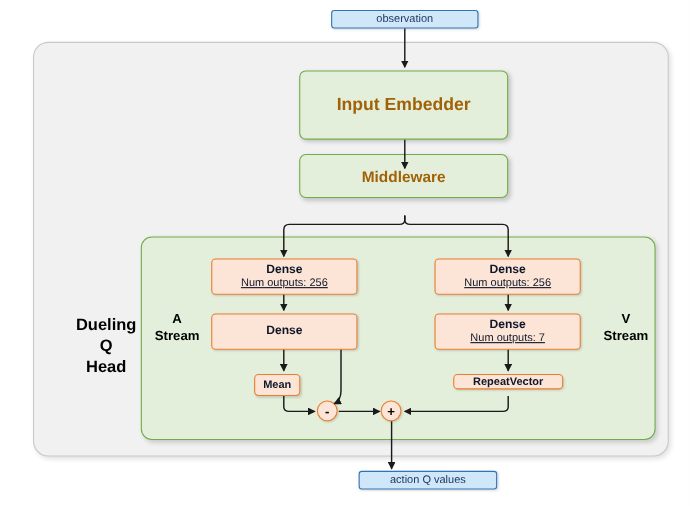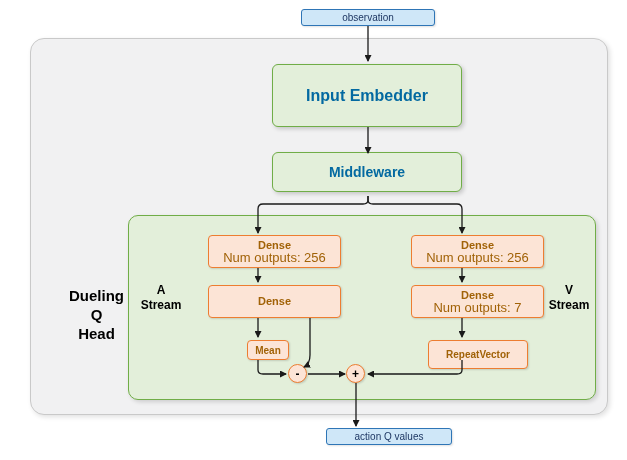--- a/index.html
+++ b/index.html
@@ -15,36 +15,36 @@
   }
   .dueling-container {
     left:128px; top:215px; width:468px; height:185px;
     background:#e3efda; border:1.6px solid #70ad47; border-radius:10px;
     box-shadow:2px 2px 4px rgba(0,0,0,0.15); z-index:2;
   }
   .box { display:flex; flex-direction:column; align-items:center; justify-content:center;
          text-align:center; z-index:3; }
   .green-box {
     background:#e3efda; border:1.6px solid #70ad47; border-radius:6px;
-    box-shadow:2px 2px 4px rgba(0,0,0,0.18); font-weight:bold; color:#0369a1;
+    box-shadow:2px 2px 4px rgba(0,0,0,0.18); font-weight:bold; color:#a16207;
   }
   .input-embedder { left:272px; top:64px; width:190px; height:63px; font-size:16px; }
-  .middleware     { left:272px; top:152px; width:190px; height:40px; font-size:14px; }
+  .middleware     { left:272px; top:140px; width:190px; height:40px; font-size:14px; }
   .orange-box {
     background:#fce4d6; border:1.4px solid #ed7d31; border-radius:4px;
-    box-shadow:1px 1px 2px rgba(0,0,0,0.14); color:#a16207;margin-left:16px;
+    box-shadow:1px 1px 2px rgba(0,0,0,0.14); color:#0f172a;
   }
   .dense .t { font-weight:bold; font-size:11px; line-height:13px; }
-  .dense .s { font-size:13px; line-height:12px; }
+  .dense .s { font-size:10px; line-height:12px;text-decoration:underline; }
   .a-dense1 { left:192px; top:235px; width:133px; height:33px; }
   .a-dense2 { left:192px; top:285px; width:133px; height:33px; }
   .v-dense1 { left:395px; top:235px; width:133px; height:33px; }
   .v-dense2 { left:395px; top:285px; width:133px; height:33px; }
   .mean-box    { left:231px; top:340px; width:42px;  height:20px; font-weight:bold; font-size:10px; }
-  .repeat-box  { left:412px; top:340px; width:100px; height:29px; font-weight:bold; font-size:10px; }
+  .repeat-box  { left:412px; top:340px; width:100px; height:14px; font-weight:bold; font-size:10px; }
   .blue-box {
     background:#cfe7f8; border:1.4px solid #2e75b6; border-radius:3px;
     font-weight:normal; font-size:10px; color:#1f3864;
     box-shadow:1px 1px 2px rgba(0,0,0,0.12);
   }
   .observation { left:301px; top:9px;   width:134px; height:17px; }
   .action-q    { left:293px; top:428px; width:126px; height:17px;margin-left:33px; }
   .circle-op {
     width:19px; height:19px; border-radius:50%;
     background:#fce4d6; border:1.5px solid #ed7d31;

